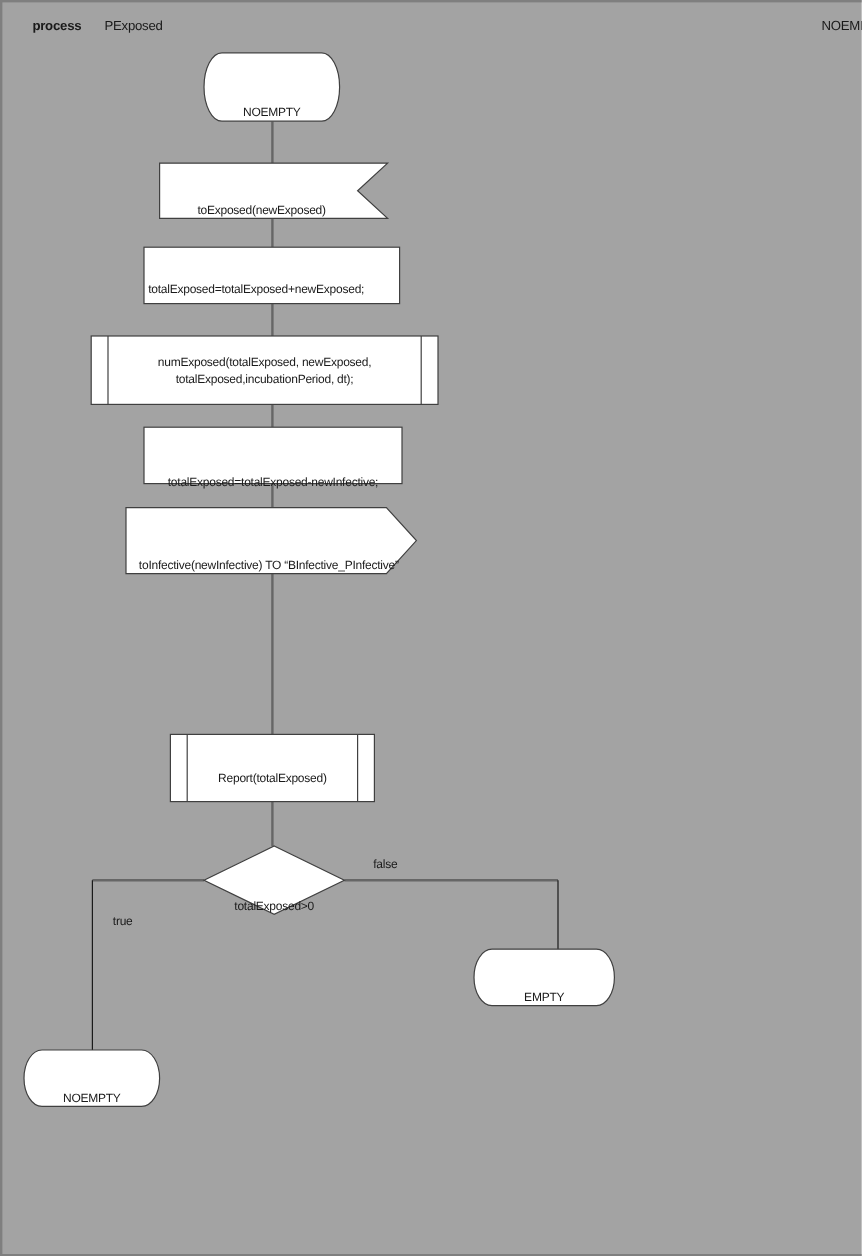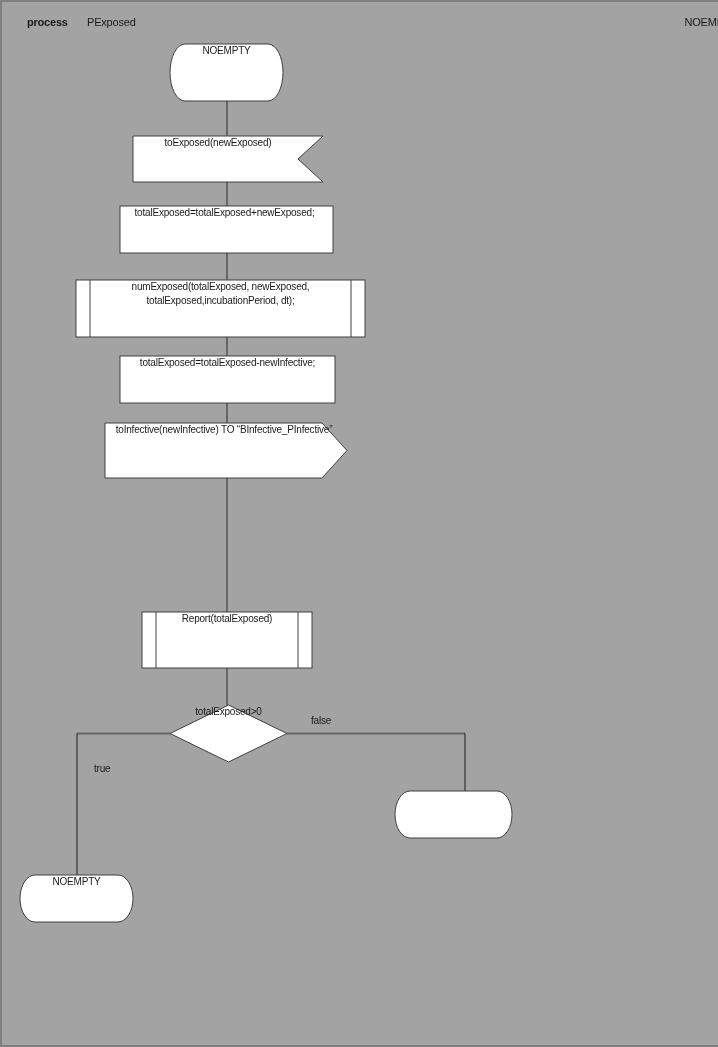--- a/index.html
+++ b/index.html
@@ -12,21 +12,21 @@
     font-family:"Liberation Sans", sans-serif;
     color:#1a1a1a;
     overflow:hidden;
     padding-left:48px;
   }
   #canvas{position:absolute;left:0;top:0;width:714px;height:1043px;}
   .hdr{position:absolute;top:14px;font-size:11px;letter-spacing:-0.2px;white-space:nowrap;}
   .hdr.bold{font-weight:bold;}
   .node-label{
     position:absolute;
-    display:flex;flex-direction:column;align-items:center;justify-content:flex-start;
+    display:flex;flex-direction:column;align-items:center;justify-content:flex-end;
     text-align:center;
     font-size:10px;letter-spacing:-0.2px;line-height:1.35;
     white-space:nowrap;
   }
   .edge-label{position:absolute;font-size:10px;letter-spacing:-0.2px;white-space:nowrap;}
   svg .shape{fill:#ffffff;stroke:#404040;stroke-width:1;}
   svg .conn{stroke:#666666;stroke-width:2;fill:none;}
   svg .conn-thin{stroke:#1a1a1a;stroke-width:1;fill:none;}
 </style>
 </head>
@@ -80,21 +80,21 @@
   </svg>
 
   <div class="node-label" style="left:168px;top:42px;width:113px;height:57px;">
     <span>NOEMPTY</span>
   </div>
 
   <div class="node-label" style="left:131px;top:134px;width:170px;height:46px;">
     <span>toExposed(newExposed)</span>
   </div>
 
-  <div class="node-label" style="left:116px;top:204px;width:213px;height:42px;">
+  <div class="node-label" style="left:105px;top:204px;width:213px;height:42px;">
     <span>totalExposed=totalExposed+newExposed;</span>
   </div>
 
   <div class="node-label" style="left:88px;top:278px;width:261px;height:43px;">
     <span>numExposed(totalExposed, newExposed,</span>
     <span>totalExposed,incubationPeriod, dt);</span>
   </div>
 
   <div class="node-label" style="left:118px;top:354px;width:215px;height:53px;">
     <span>totalExposed=totalExposed-newInfective;</span>
@@ -105,20 +105,23 @@
   </div>
 
   <div class="node-label" style="left:140px;top:610px;width:170px;height:44px;">
     <span>Report(totalExposed)</span>
   </div>
 
   <div class="node-label" style="left:168px;top:703px;width:117px;height:57px;">
     <span>totalExposed&gt;0</span>
   </div>
 
+  <div class="node-label" style="left:393px;top:789px;width:117px;height:47px;">
+    <span>EMPTY</span>
+  </div>
 
   <div class="node-label" style="left:18px;top:873px;width:113px;height:47px;">
     <span>NOEMPTY</span>
   </div>
 
   <span class="edge-label" style="left:309px;top:713px;">false</span>
   <span class="edge-label" style="left:92px;top:761px;">true</span>
 
 </div>
 

